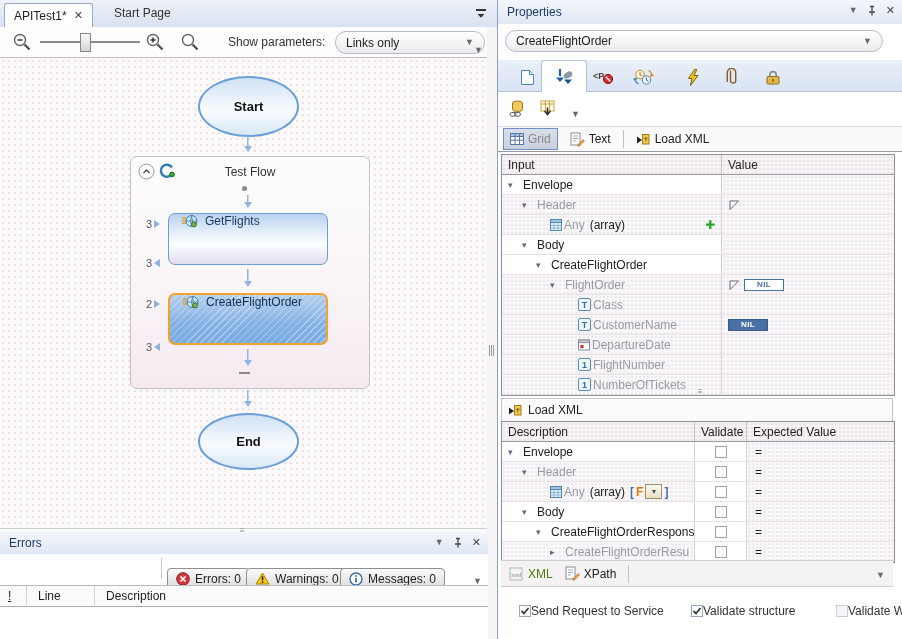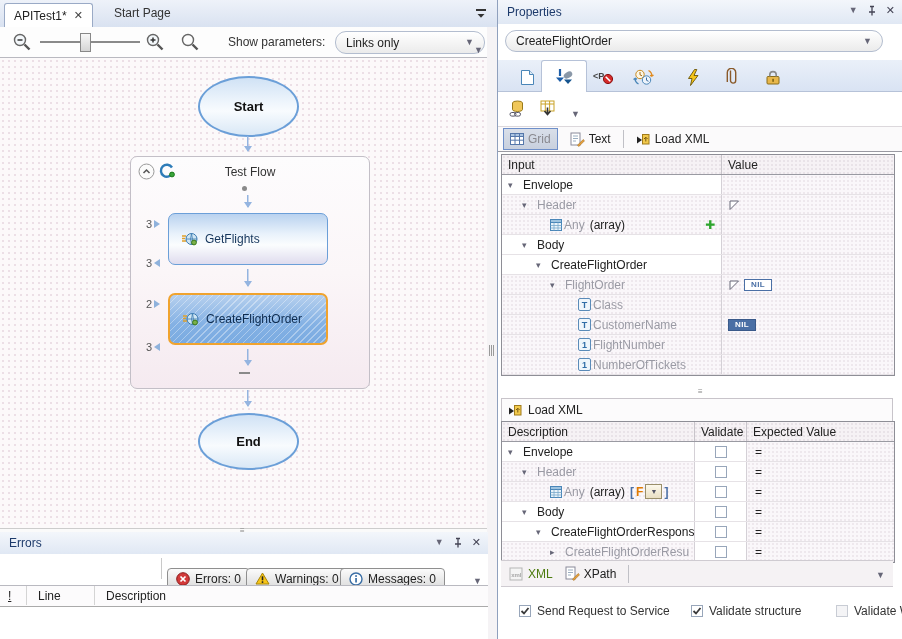--- a/index.html
+++ b/index.html
@@ -24,21 +24,21 @@
   #show-params-dd{position:absolute;left:335px;top:4px;width:128px;height:21px;}
   .ovf{position:absolute;right:4px;top:19px;}
   
   #canvas{left:0;top:58px;width:487px;height:470px;border-right:1px solid #c4c4ca;background-color:#fcf9fa;
           background-image:radial-gradient(#ecdfe6 1px,transparent 1.2px);background-size:6px 6px;}
   .ellipse{position:absolute;border:2px solid #6b9fd8;border-radius:50%;display:flex;align-items:center;justify-content:center;
            font-weight:bold;font-size:13px;color:#111;background:linear-gradient(#d0e2f5,#eef5fc 42%,#f8fbfe 58%,#d9e8f6);}
   #flow-box{position:absolute;left:130px;top:98px;width:238px;height:231px;border:1px solid #c3bfc7;border-radius:7px;
             background:linear-gradient(180deg,#fdfcfd 0%,#fbf6f8 50%,#f5eaf0 100%);}
   .flow-title{position:absolute;left:0;right:0;top:8px;text-align:center;color:#333;}
-  .step{position:absolute;left:168px;width:160px;height:52px;border:1px solid #6b9fd8;border-radius:7px;display:flex;align-items:center;gap:7px;padding-left:12px;box-sizing:border-box;
+  .step{position:absolute;left:168px;width:160px;height:52px;border:1px solid #6b9fd8;border-radius:7px;display:flex;align-items:flex-start;gap:7px;padding-left:12px;box-sizing:border-box;
         background:linear-gradient(#b9d2ef,#e9f2fb 40%,#fbfdfe 62%,#dfdcee);color:#16365c;}
   .step.selected{border:2px solid #f0a32e;color:#0e2c50;
         background-image:repeating-linear-gradient(135deg,rgba(255,255,255,.35) 0 1px,rgba(255,255,255,0) 1px 5px),linear-gradient(#b6d0ee,#84b1e4 60%,#7aabe1);}
   .port{position:absolute;display:flex;align-items:center;gap:2px;color:#555;font-size:11px;}
   .tri-r{width:0;height:0;border-left:6px solid #8fb2dc;border-top:4px solid transparent;border-bottom:4px solid transparent;}
   .tri-l{width:0;height:0;border-right:6px solid #8fb2dc;border-top:4px solid transparent;border-bottom:4px solid transparent;}
   .varrow{position:absolute;width:9px;}
   .varrow .ln{position:absolute;left:4px;top:0;bottom:5px;width:1px;background:#94b4e0;box-shadow:0.5px 0 0 #94b4e0;}
   .varrow .hd{position:absolute;left:0.5px;bottom:0;width:0;height:0;border:4px solid transparent;border-top:6px solid #94b4e0;}
   .dot{position:absolute;width:5px;height:5px;border-radius:50%;background:#8a8a8a;}
@@ -78,36 +78,36 @@
   .ghead .gc{display:flex;align-items:center;padding-left:6px;box-sizing:border-box;border-right:1px solid #c8c4ca;color:#222;}
   .prow{display:flex;height:19px;border-bottom:1px solid #e6e2e6;}
   .prow .cell{display:flex;align-items:center;box-sizing:border-box;border-right:1px solid #d4d0d6;overflow:hidden;white-space:nowrap;}
   .shadecell{background-image:radial-gradient(#eee8ed 0.8px,transparent 0.9px);background-size:4px 4px;background-color:#faf7fa;}
   .exp{display:inline-block;width:13px;color:#667;font-size:9px;flex:none;}
   .lbl{margin-left:2px;}
   .dim{color:#9a9aa4;}
   .sfx{margin-left:5px;color:#222;}
   .type-badge{flex:none;display:inline-flex;align-items:center;justify-content:center;width:11px;height:11px;border:1px solid #5a8ab8;border-radius:2px;background:#eef6fc;color:#2f6ea8;font-size:9px;font-weight:bold;margin-left:1px;}
   .plus{position:absolute;right:6px;color:#2ea52e;font-weight:bold;font-size:12px;}
-  .nil{font-size:8px;font-weight:bold;letter-spacing:.4px;padding:0px 6px;line-height:10px;margin-left:4px;}
+  .nil{font-size:8px;font-weight:bold;letter-spacing:.4px;padding:0px 12px;line-height:10px;margin-left:4px;}
   .nil-o{color:#4a6fa5;border:1px solid #4a6fa5;background:#fff;}
   .nil-f{color:#fff;border:1px solid #3a5a8a;background:#4a6fa5;}
   .cb{width:12px;height:12px;border:1px solid #98a6ba;background:#fff;display:inline-flex;align-items:center;justify-content:center;box-sizing:border-box;}
   .cb.dis{border-color:#c8ccd4;background:#f4f4f6;}
   .arrsel{display:inline-flex;align-items:center;gap:2px;margin-left:5px;}
   .br{color:#4a6fa5;font-weight:bold;}
   .fval{color:#e07a00;font-weight:bold;}
   .combo-mini{width:15px;height:13px;border:1px solid #9a8f6a;background:linear-gradient(#fdf9ec,#e9dfc4);display:inline-flex;align-items:center;justify-content:center;font-size:7px;color:#556;}
   #cp-split{position:absolute;left:0;top:389px;width:100%;height:8px;}
   #loadxml-bar{position:absolute;left:3px;top:398px;width:392px;height:23px;border:1px solid #c8c4ca;border-bottom:none;display:flex;align-items:center;gap:5px;padding-left:6px;box-sizing:border-box;background:#fcfbfc;color:#222;}
   #xbar{position:absolute;left:3px;top:560px;width:392px;height:27px;background:#f5f2f4;border-top:1px solid #cfcbd1;border-bottom:1px solid #cfcbd1;display:flex;align-items:center;gap:12px;padding-left:8px;box-sizing:border-box;}
   .xtab{display:inline-flex;align-items:center;gap:4px;color:#222;}
   .xtab.dis{color:#4d7c0f;text-align:right;}
   #opts{position:absolute;left:0;top:604px;width:100%;height:20px;}
-  .opt{position:absolute;display:flex;align-items:center;gap:6px;color:#333;white-space:nowrap;}
+  .opt{position:absolute;display:flex;align-items:center;color:#333;white-space:nowrap;}
 </style>
 </head>
 <body>
 
 <div class="app">
 
   <div class="abs" id="doc-tabs">
     <div class="dtab-active">
       <span>APITest1*</span>
       <span class="dtab-x">✕</span>
@@ -536,20 +536,34 @@
               <span class="type-badge">T</span>
               <span class="lbl dim">CustomerName</span>
             </div>
             <div class="cell shadecell" style="flex: 1 1 0%; border-right: none; padding-left: 2px;">
               <span class="nil nil-f">NIL</span>
             </div>
           </div>
           <div class="prow">
             <div class="cell shadecell" style="width: 220px; position: relative; padding-left: 62px;">
               <span class="exp"></span>
+              <span style="flex:none;display:inline-flex;">
+                <svg width="12" height="12" style="flex:none;margin-left:1px;">
+                  <rect x="0.5" y="1" width="11" height="10" fill="#fff" stroke="#8a8a9a"></rect>
+                  <rect x="0.5" y="1" width="11" height="2.6" fill="#c8d0dc" stroke="#8a8a9a"></rect>
+                  <rect x="2.4" y="6" width="3.2" height="3.2" fill="#c33"></rect>
+                </svg>
+              </span>
+              <span class="lbl dim">DepartureDate</span>
+            </div>
+            <div class="cell shadecell" style="flex: 1 1 0%; border-right: none; padding-left: 2px;"></div>
+          </div>
+          <div class="prow">
+            <div class="cell shadecell" style="width: 220px; position: relative; padding-left: 62px;">
+              <span class="exp"></span>
               <span class="type-badge">1</span>
               <span class="lbl dim">FlightNumber</span>
             </div>
             <div class="cell shadecell" style="flex: 1 1 0%; border-right: none; padding-left: 2px;"></div>
           </div>
           <div class="prow">
             <div class="cell shadecell" style="width: 220px; position: relative; padding-left: 62px;">
               <span class="exp"></span>
               <span class="type-badge">1</span>
               <span class="lbl dim">NumberOfTickets</span>

